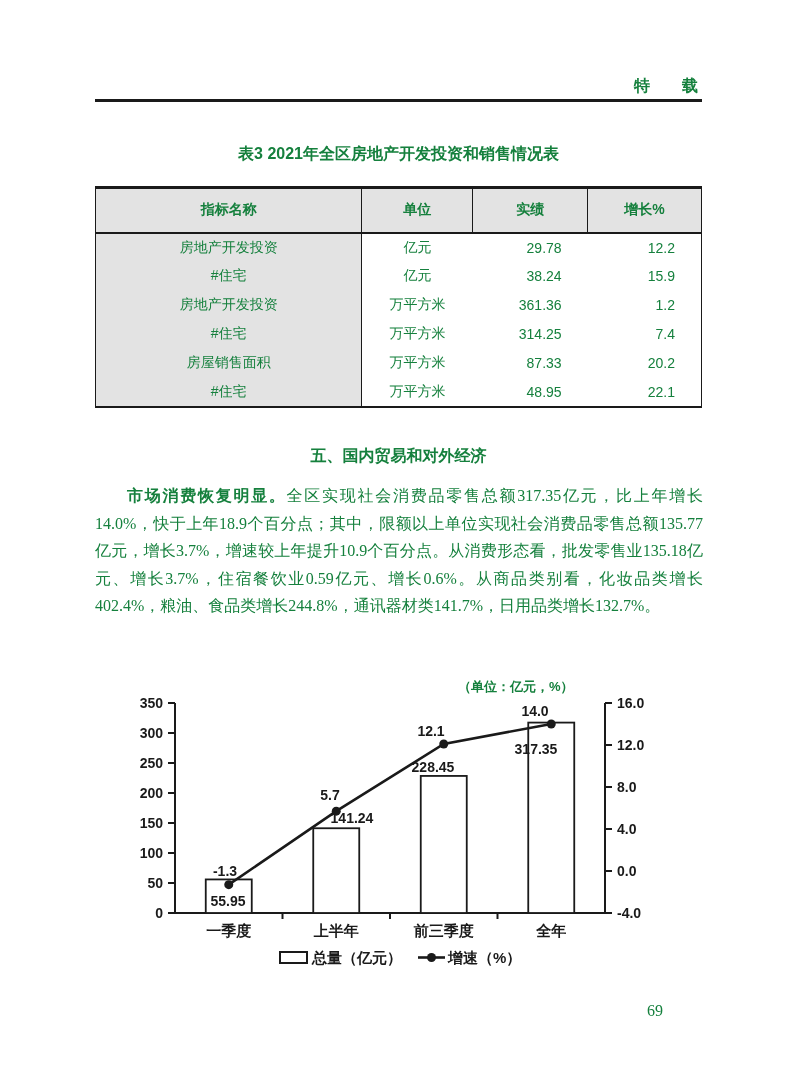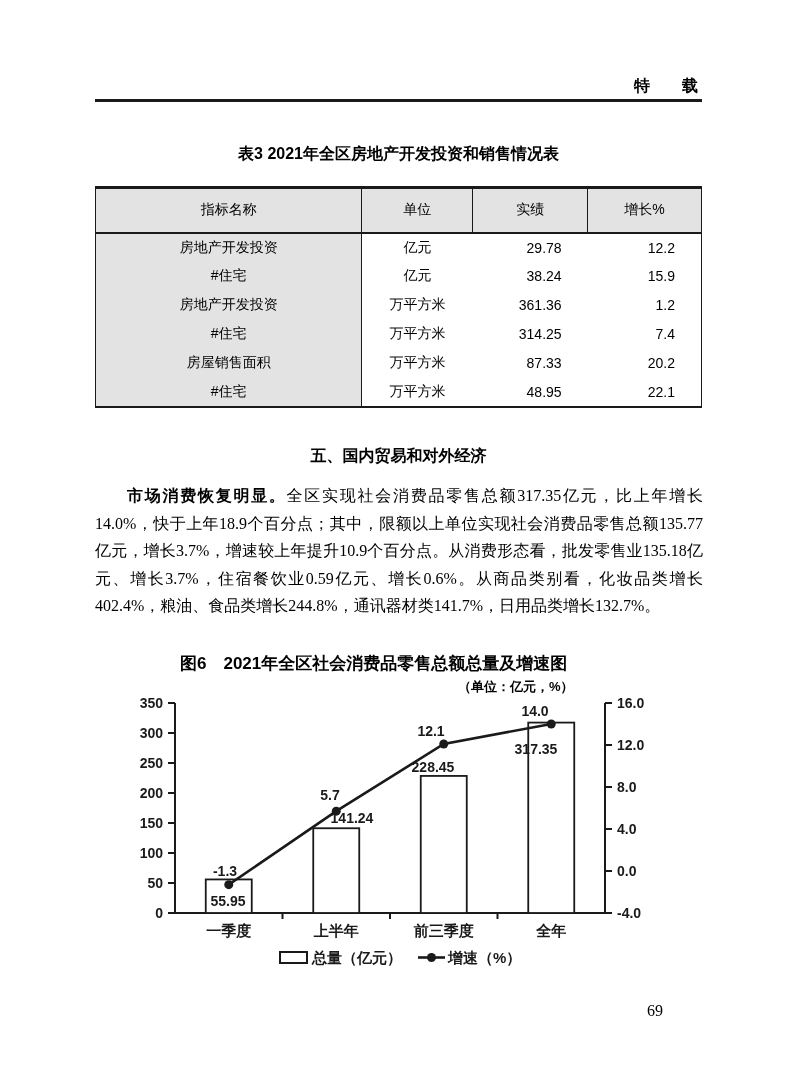--- a/index.html
+++ b/index.html
@@ -1,19 +1,19 @@
 <!DOCTYPE html>
 <html><head>
 <meta charset="utf-8">
 <style>
   * { box-sizing: border-box; }
   html,body { margin:0; padding:0; background:#ffffff; }
   .page {
     position:relative; width:793px; height:1077px; background:#ffffff;
-    font-family:"Liberation Serif", serif; color:#000000; overflow:hidden;
+    font-family:"Liberation Serif", serif; color:#15803d; overflow:hidden;
   }
   .running-header {
     position:absolute; top:76px; right:95px;
     font-family:"Liberation Sans", sans-serif; font-weight:bold; font-size:16px;
     white-space:pre;
   }
   .header-rule {
     position:absolute; top:99px; left:95px; width:607px; height:2.5px; background:#1a1a1a;
   }
   .table-title {
@@ -23,21 +23,21 @@
   }
   table.data-table {
     position:absolute; top:186px; left:95px; width:607px;
     border-collapse:collapse;
     border-top:3px solid #1a1a1a; border-bottom:2.5px solid #1a1a1a;
     border-left:1px solid #1a1a1a; border-right:1px solid #1a1a1a;
     font-size:14px;
   }
   table.data-table thead tr { background:#e3e3e3; }
   table.data-table th {
-    height:45px; font-family:"Liberation Sans", sans-serif; font-weight:normal;
+    height:45px; font-family:"Liberation Sans", sans-serif; font-weight:bold;
     font-size:14px; text-align:center; border-bottom:2px solid #1a1a1a; padding:0;
   }
   table.data-table th:nth-child(2), table.data-table td:nth-child(2) { border-left:1.5px solid #1a1a1a; }
   table.data-table th:nth-child(3), table.data-table th:nth-child(4) { border-left:1px solid #1a1a1a; }
   table.data-table td { height:29px; padding:0; font-family:Liberation Sans, sans-serif; }
   table.data-table td.col0 { background:#e3e3e3; text-align:center; }
   table.data-table td.col1 { text-align:center; }
   table.data-table td.col2, table.data-table td.col3 { text-align:right; padding-right:26px; }
   .colw0 { width:267px; } .colw1 { width:111px; } .colw2 { width:115px; } .colw3 { width:114px; }
   .section-heading {
@@ -128,21 +128,20 @@
           <td class="col2">48.95</td>
           <td class="col3">22.1</td>
         </tr>
       </tbody>
   </table>
 
   <h2 class="section-heading">五、国内贸易和对外经济</h2>
 
   <p class="body-paragraph"><b>市场消费恢复明显。</b><span>全区实现社会消费品零售总额317.35亿元，比上年增长14.0%，快于上年18.9个百分点；其中，限额以上单位实现社会消费品零售总额135.77亿元，增长3.7%，增速较上年提升10.9个百分点。从消费形态看，批发零售业135.18亿元、增长3.7%，住宿餐饮业0.59亿元、增长0.6%。从商品类别看，化妆品类增长402.4%，粮油、食品类增长244.8%，通讯器材类141.7%，日用品类增长132.7%。</span></p>
 
-  <div class="chart-title">图6　2021年全区社会消费品零售总额总量及增速图</div>
   <div class="chart-unit-note">（单位：亿元，%）</div>
 
   <svg id="chart-svg" width="650" height="300" viewBox="0 0 650 300" xmlns="http://www.w3.org/2000/svg">
       <line x1="70" y1="15" x2="70" y2="225" stroke="#1a1a1a" stroke-width="2"></line>
       <line x1="500" y1="15" x2="500" y2="225" stroke="#1a1a1a" stroke-width="2"></line>
       <line x1="70" y1="225" x2="500" y2="225" stroke="#1a1a1a" stroke-width="2"></line>
       <line x1="63" y1="225" x2="70" y2="225" stroke="#1a1a1a" stroke-width="2"></line>
       <text x="58" y="230" text-anchor="end" font-size="14px">0</text>
       <line x1="63" y1="195" x2="70" y2="195" stroke="#1a1a1a" stroke-width="2"></line>
       <text x="58" y="200" text-anchor="end" font-size="14px">50</text>

